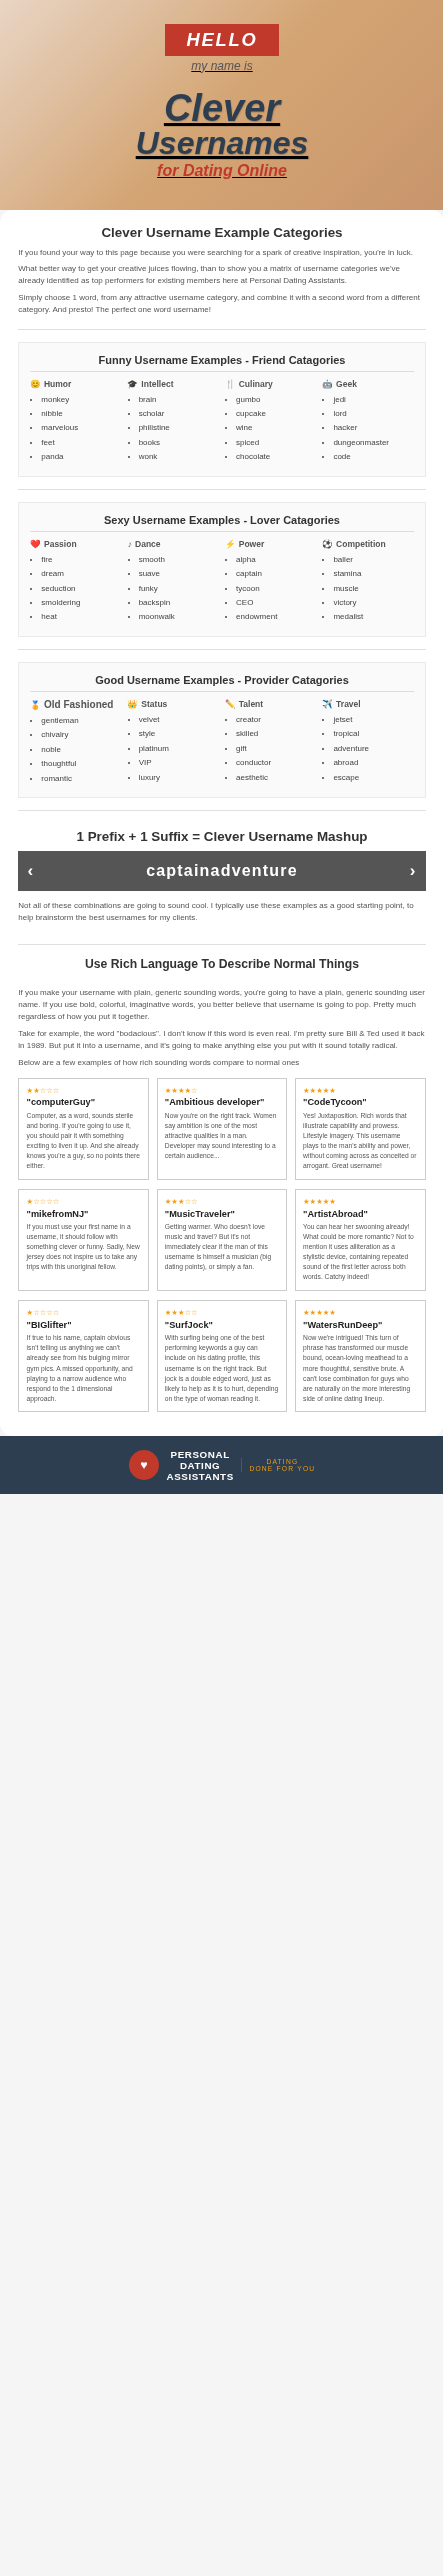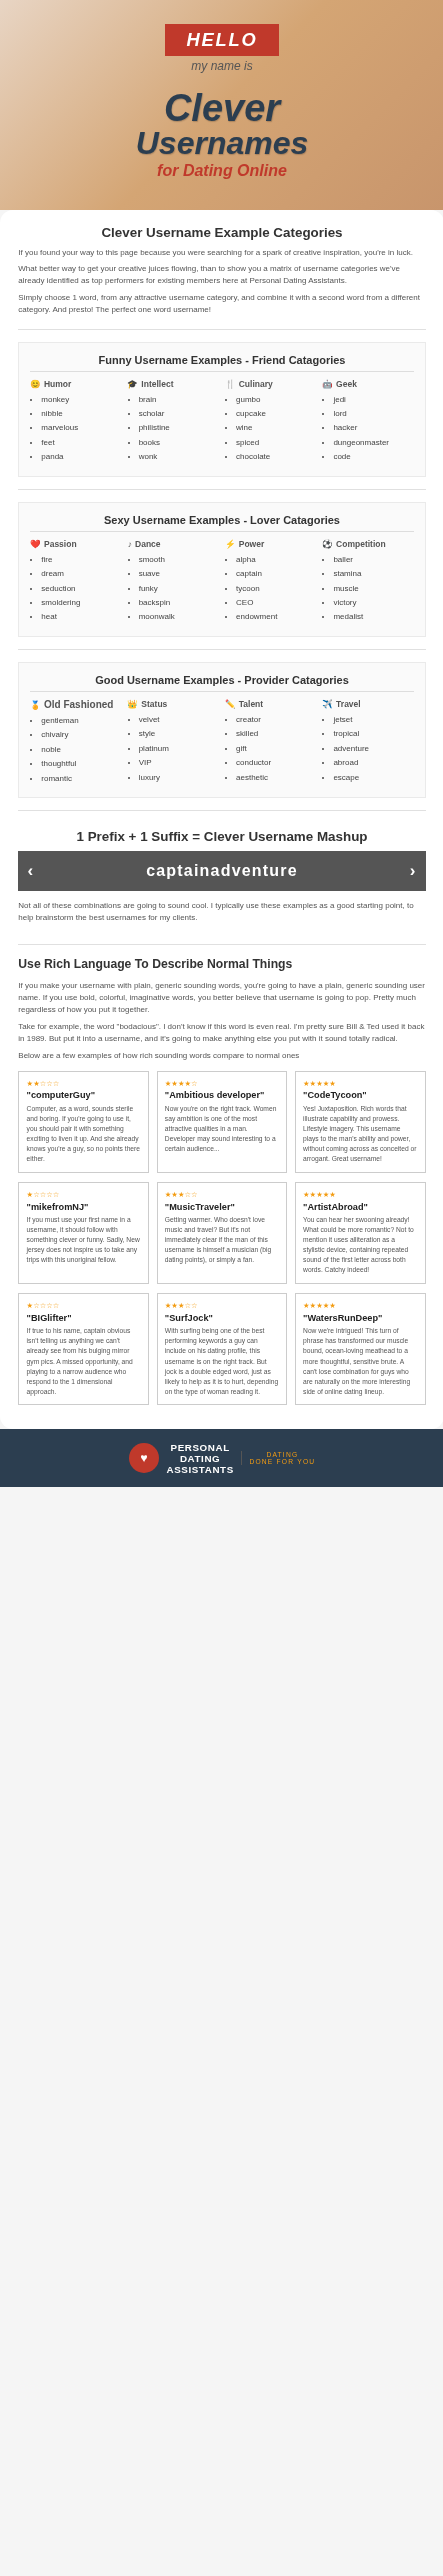--- a/index.html
+++ b/index.html
@@ -10,20 +10,21 @@
       margin: 0 auto;
     }
 
     
     .hero {
       background: linear-gradient(135deg, #e8d5c4 0%, #d4a574 50%, #c8956c 100%);
       padding: 24.4px 18.3px 30.5px;
       text-align: center;
       position: relative;
       overflow: hidden;
+      text-decoration: underline;
     }
 
     
     .main-content {
       background: white;
       padding: 15.3px 18.3px;
       border-radius: 13px;
     }
 
     .section-title {
@@ -90,22 +91,22 @@
       color: #555;
       line-height: 1.6;
       text-align: left;
       margin-top: 9.2px;
     }
 
     .rich-title {
       font-size: 12.2px;
       font-weight: bold;
       color: #333;
-      text-align: left;
-      margin-bottom: 9px;
+      text-align: center;
+      margin-bottom: 16px;
     }
 
     
     .footer-logo {
       background: #2c3e50;
       padding: 12.2px;
       display: flex;
       align-items: center;
       justify-content: center;
       gap: 9.2px;

